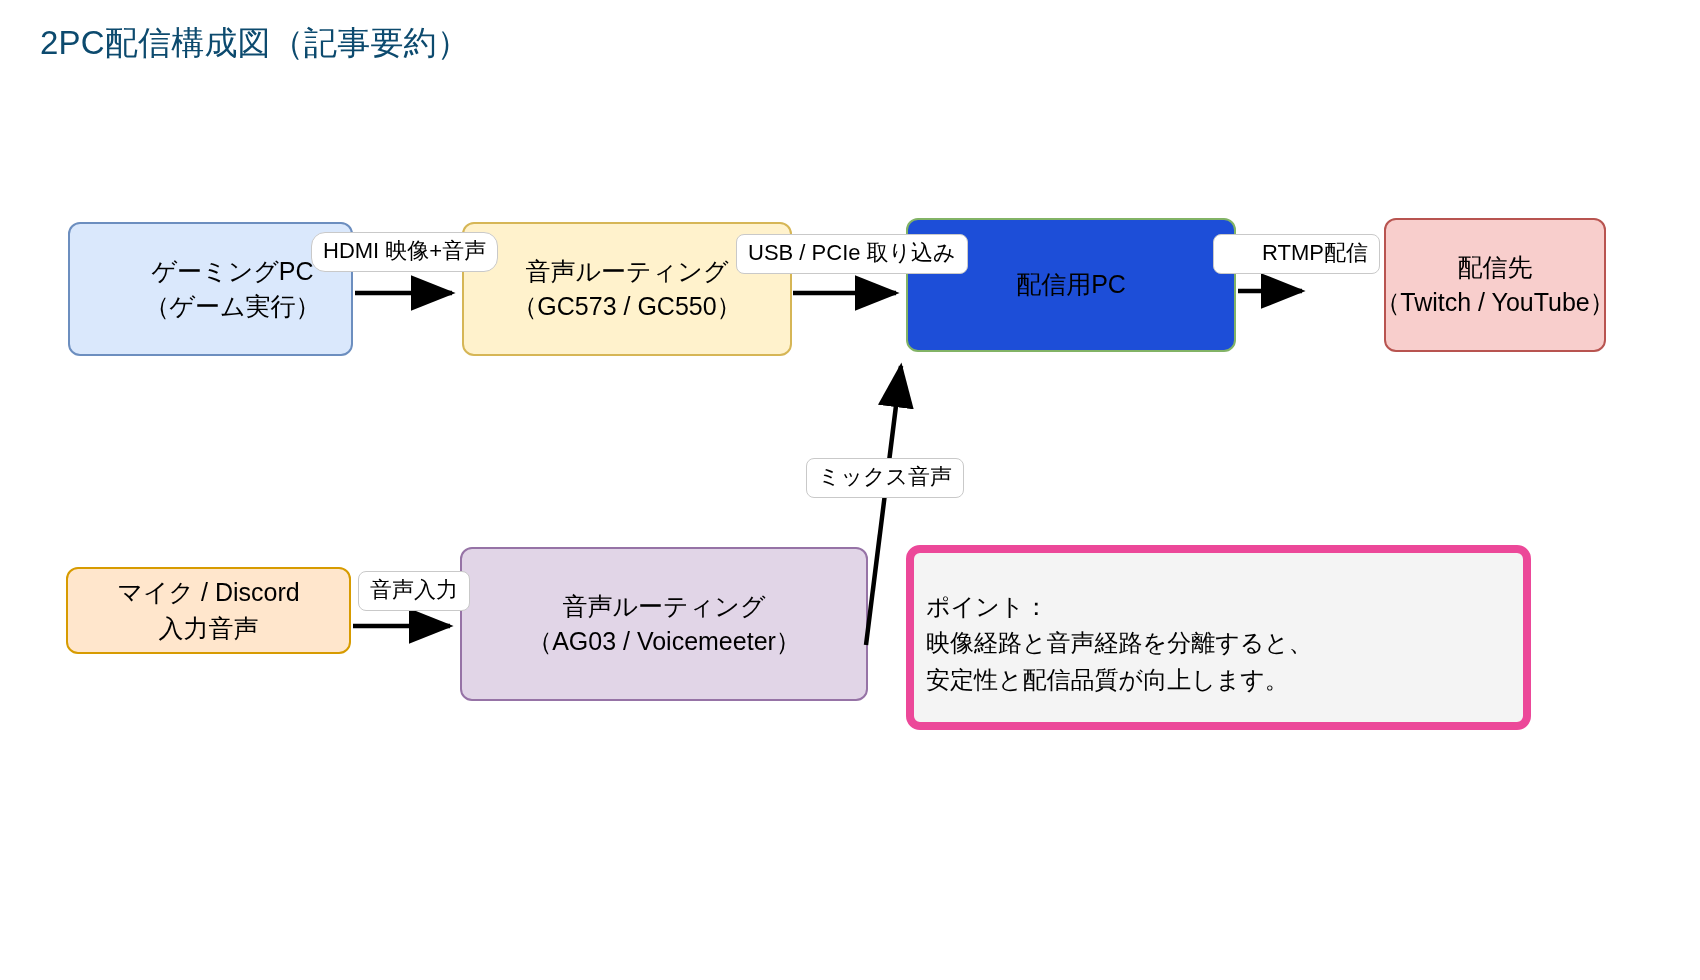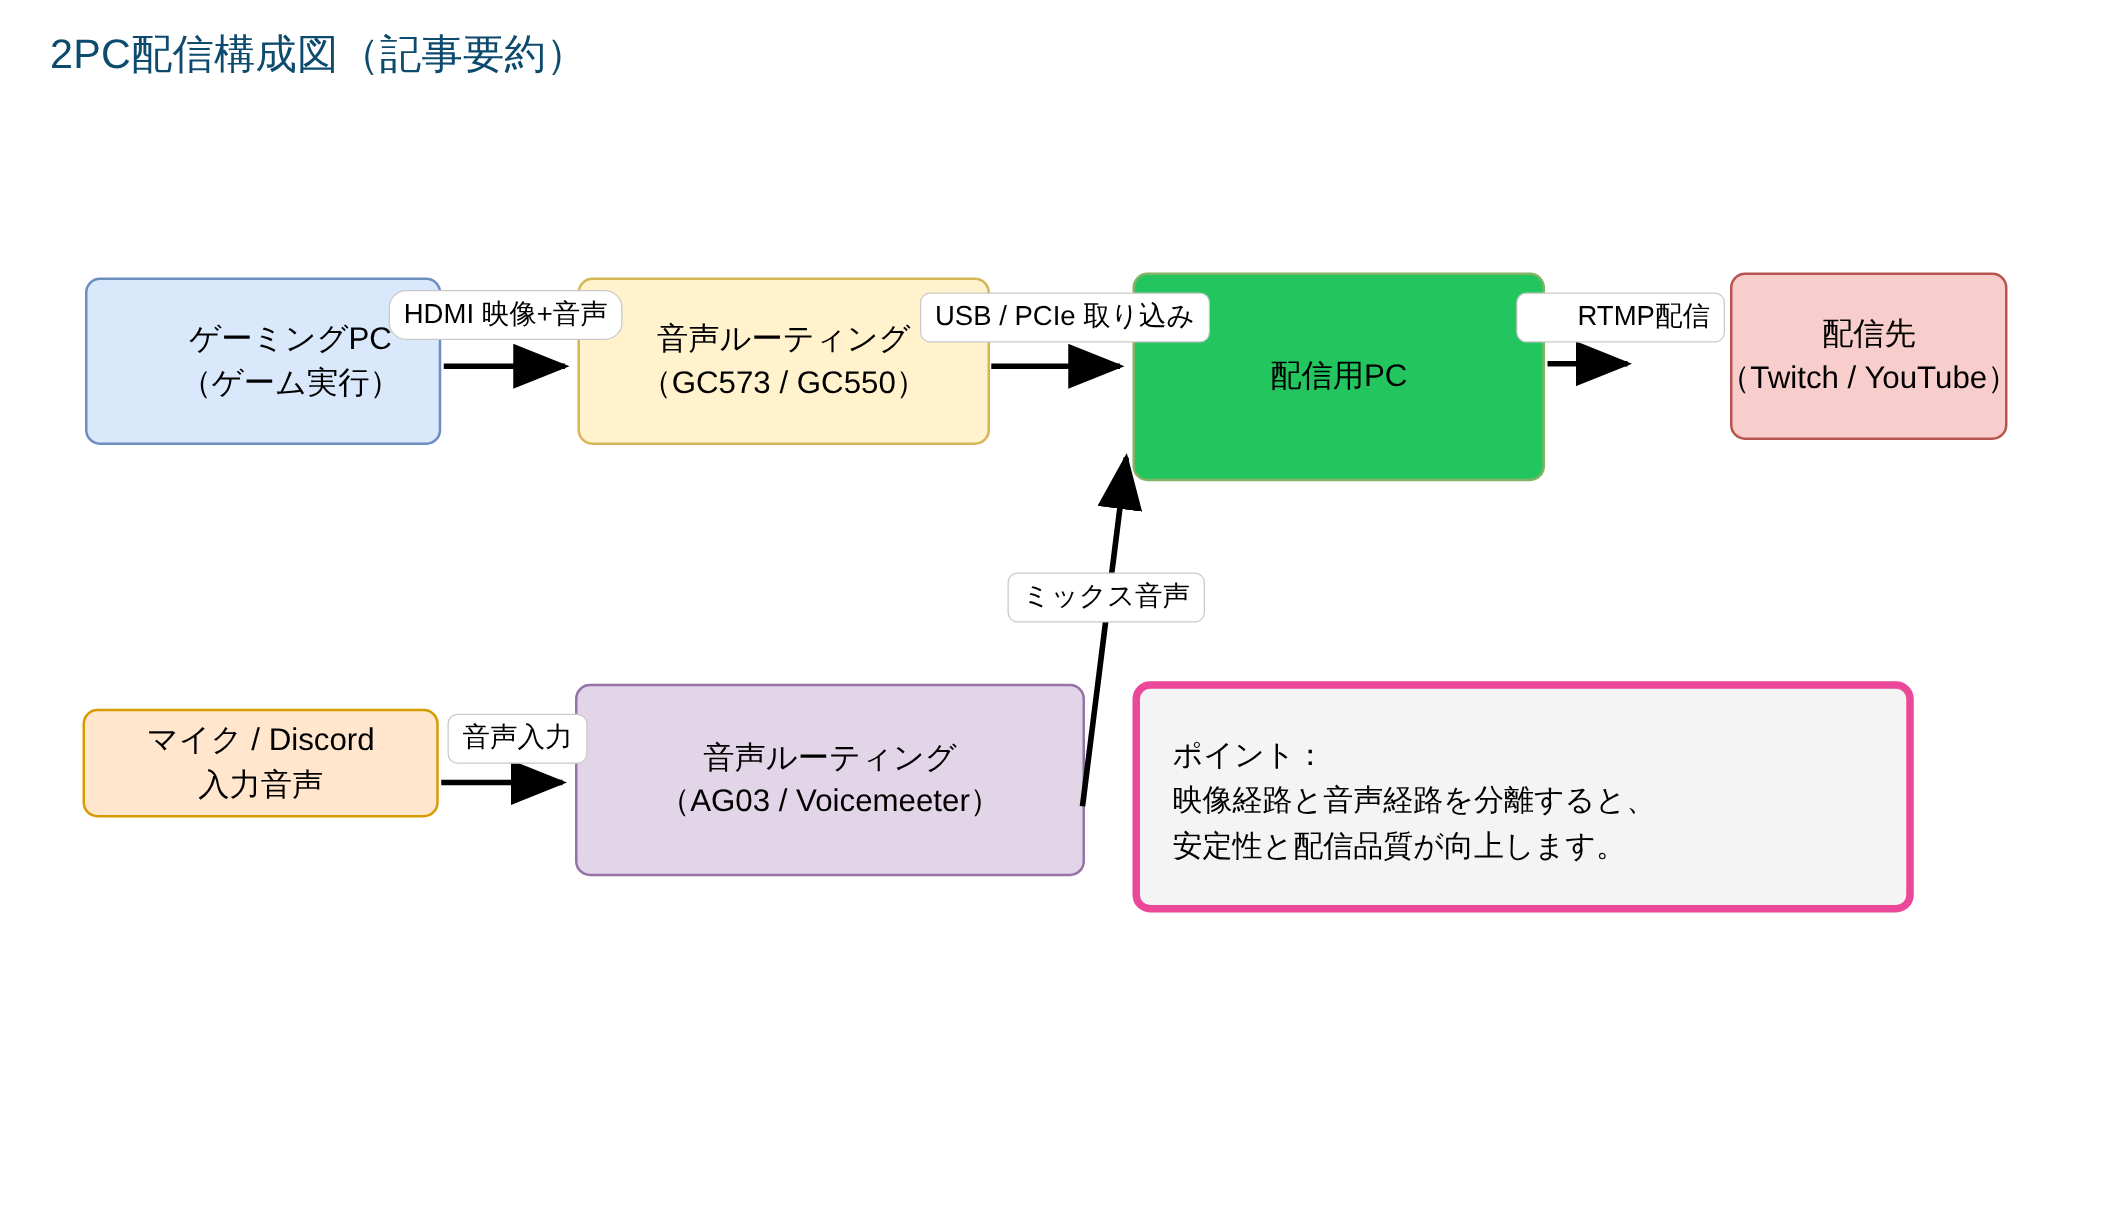--- a/index.html
+++ b/index.html
@@ -55,24 +55,24 @@
     white-space: nowrap;
     z-index: 3;
   }
   .node .line { display: block; }
 
   
   .note-box {
     position: absolute;
     box-sizing: border-box;
     border-radius: 14px;
-    border: 6px solid #ec4899;
+    border: 8px solid #ec4899;
     background: #f4f4f4;
     z-index: 3;
-    padding: 36px 0 0 26px;
+    padding: 36px 0 0 12px;
     font-size: 24px;
     line-height: 1.52;
     text-align: left;
     color: #000;
   }
   .note-box .line { display: block; white-space: nowrap; }
 
   
   .edge-label {
     position: absolute;
@@ -122,21 +122,21 @@
   <div class="node" style="left:68px; top:222px; width:285px; height:134px; background:#dae8fc; border-color:#6c8ebf;padding-left:44px;">
     <span class="line">ゲーミングPC</span>
     <span class="line">（ゲーム実行）</span>
   </div>
 
   <div class="node" style="left:462px; top:222px; width:330px; height:134px; background:#fff2cc; border-color:#d6b656;">
     <span class="line">音声ルーティング</span>
     <span class="line">（GC573 / GC550）</span>
   </div>
 
-  <div class="node" style="left:906px; top:218px; width:330px; height:167px; background:#22c55e; border-color:#82b366;">
+  <div class="node" style="left:906px; top:218px; width:330px; height:134px; background:#1d4ed8; border-color:#82b366;">
     <span class="line">配信用PC</span>
   </div>
 
   <div class="node" style="left:1384px; top:218px; width:222px; height:134px; background:#f8cecc; border-color:#b85450;">
     <span class="line">配信先</span>
     <span class="line">（Twitch / YouTube）</span>
   </div>
 
   <div class="node" style="left:66px; top:567px; width:285px; height:87px; background:#ffe6cc; border-color:#d79b00;">
     <span class="line">マイク / Discord</span>

